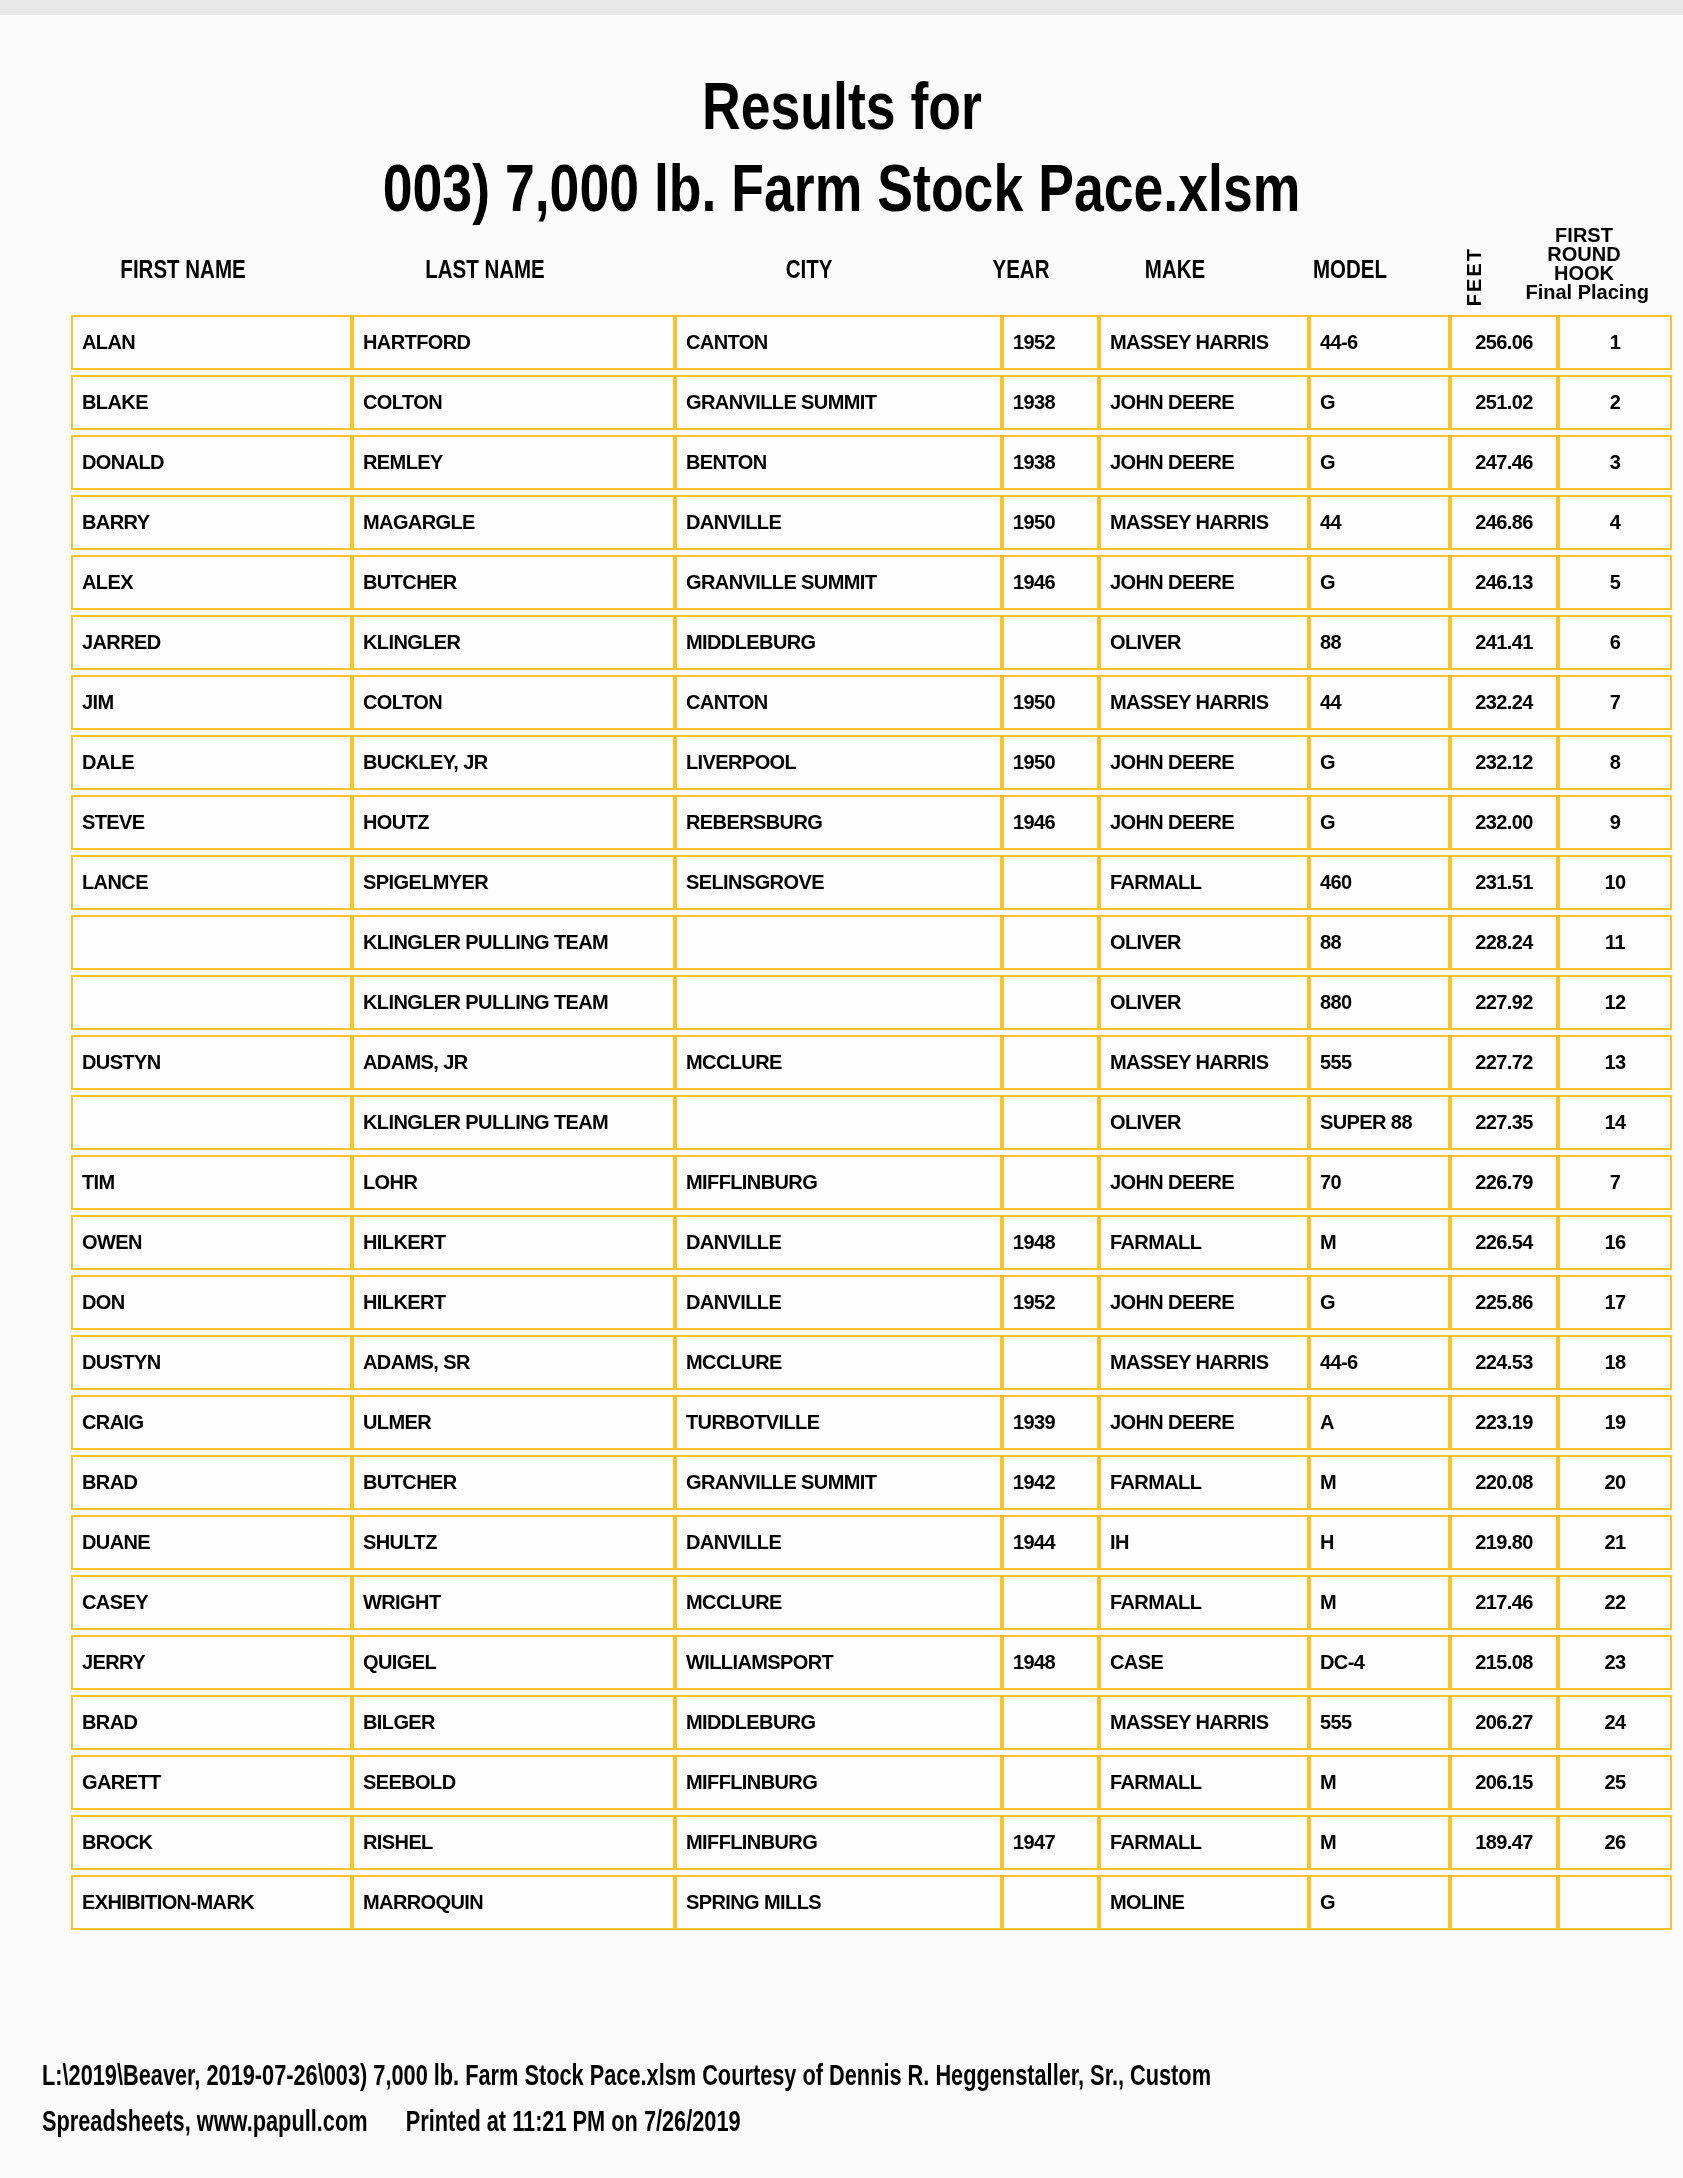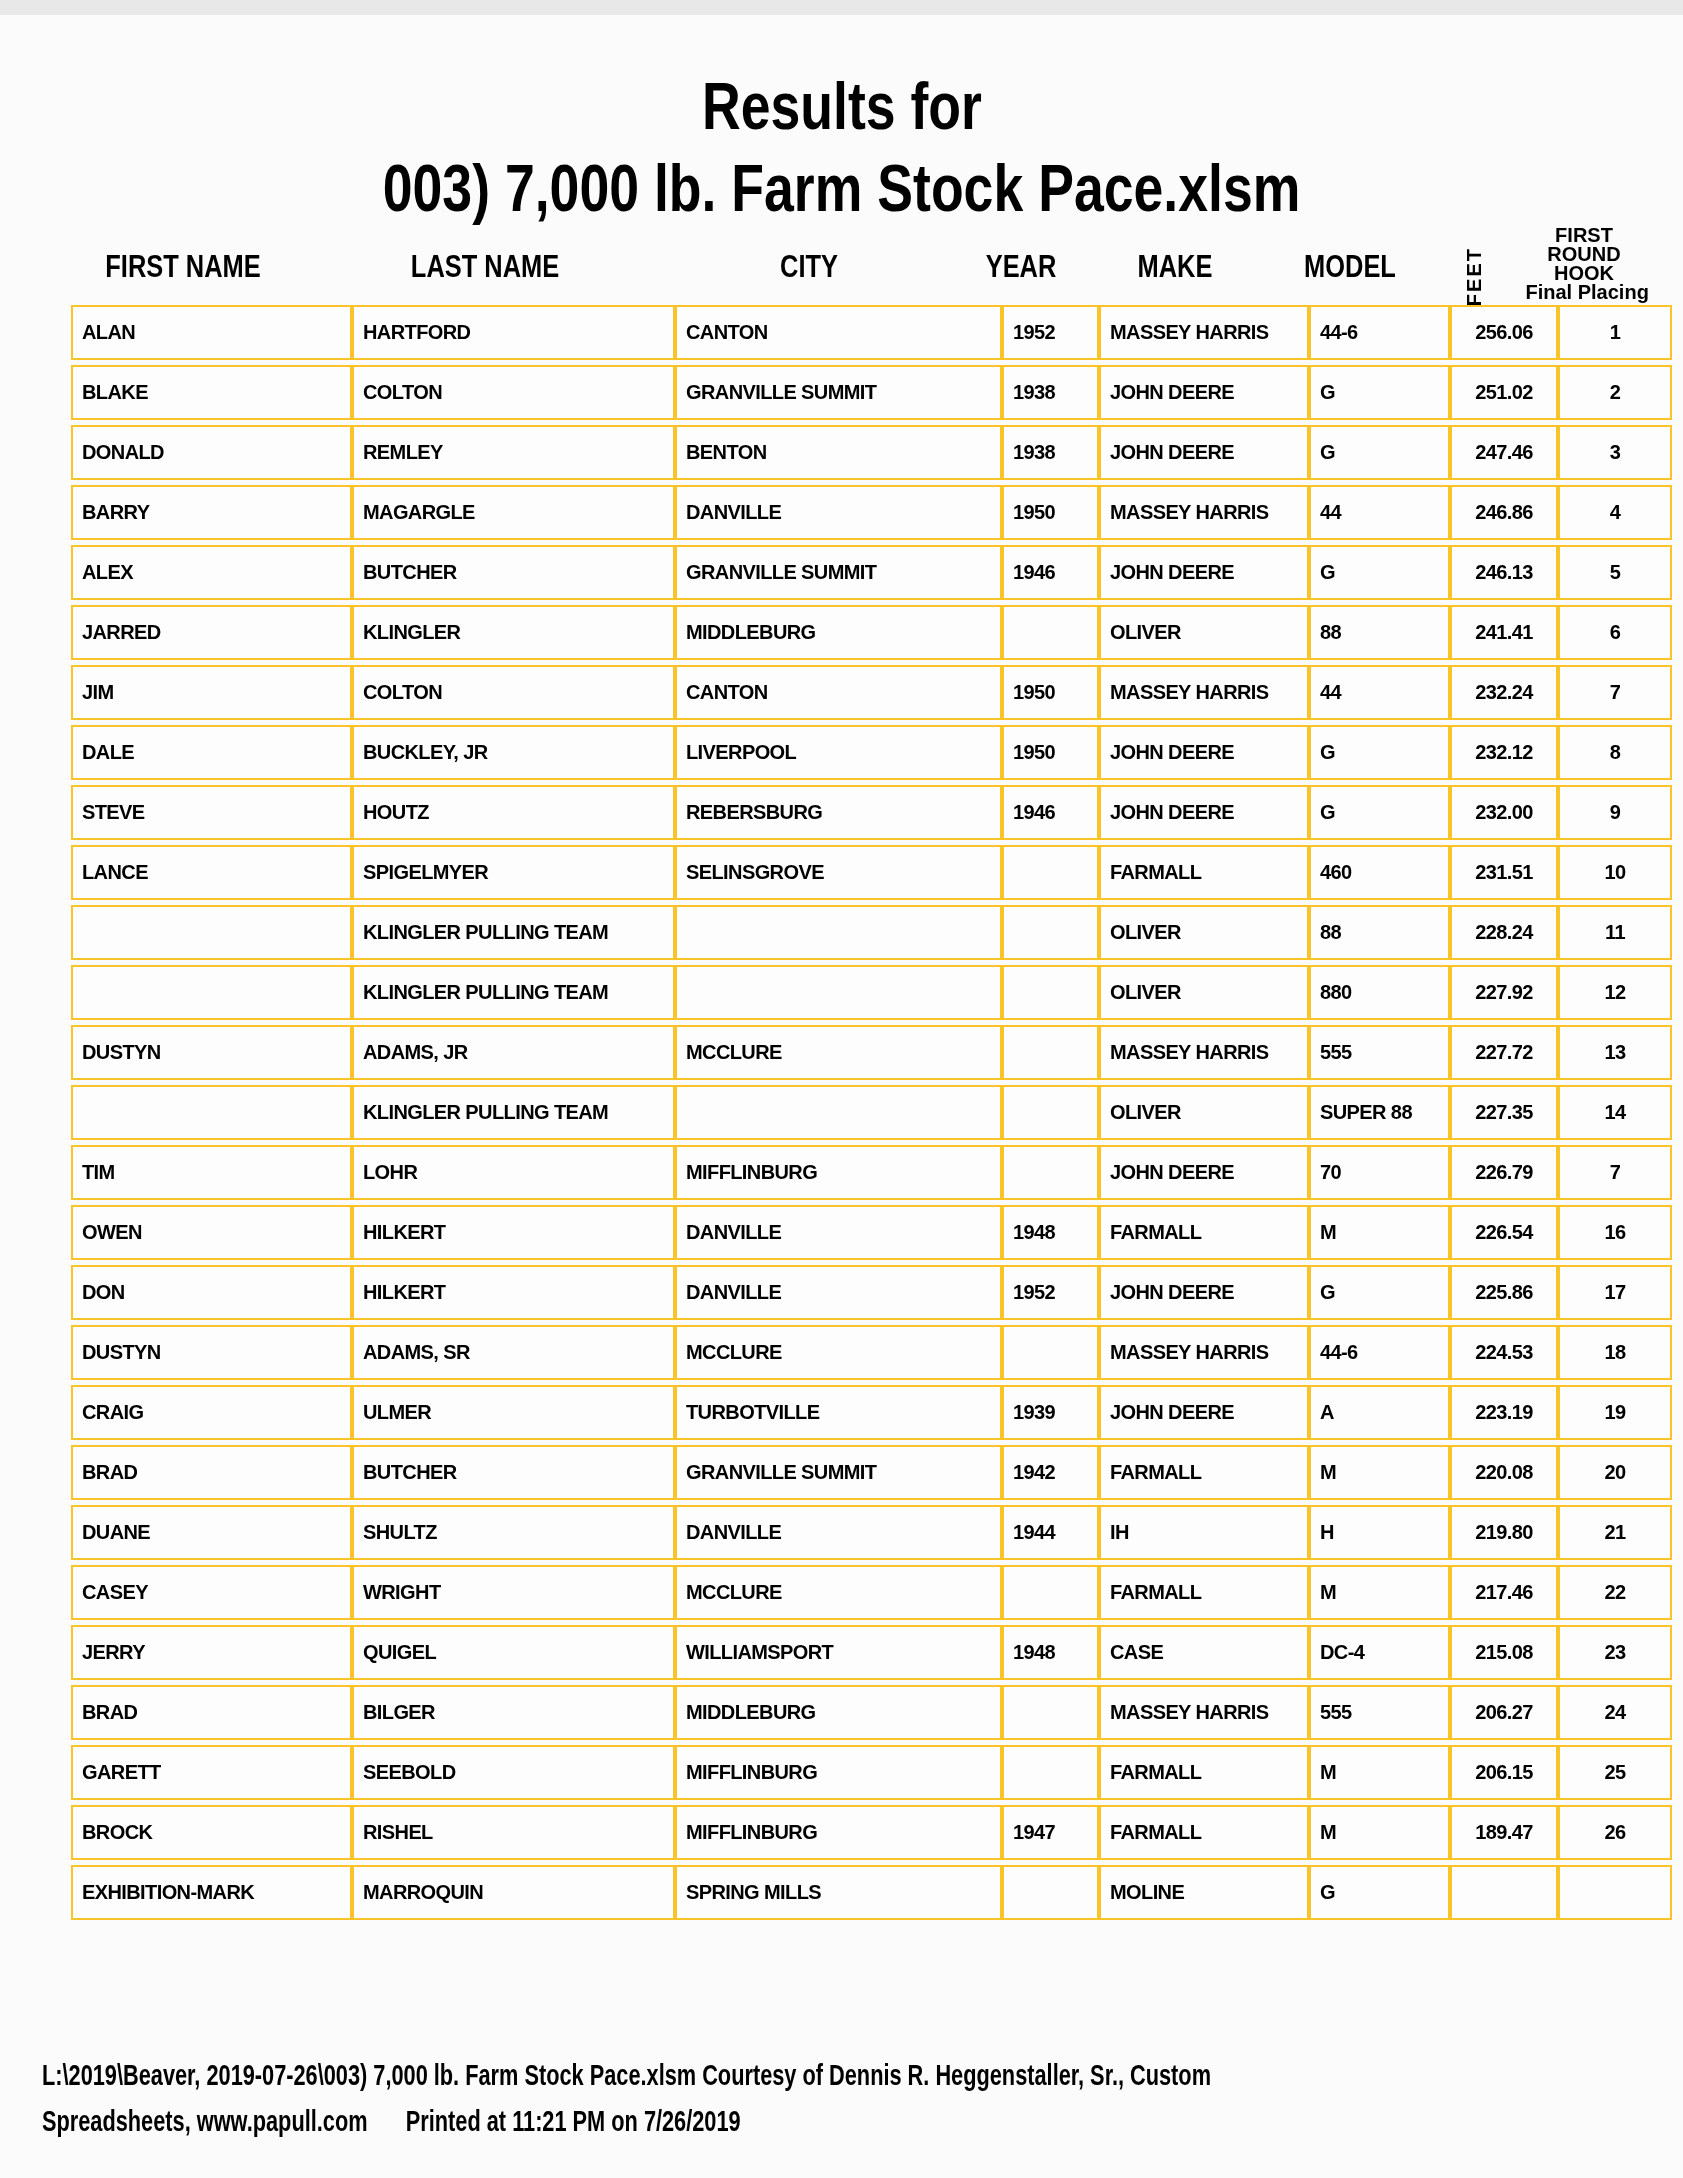--- a/index.html
+++ b/index.html
@@ -28,21 +28,21 @@
   .title-2 { top:139px; }
 
   
   .colheads {
     position:absolute; left:42px; top:188px;
     width:1600px; height:111px;
   }
   .colhead {
     position:absolute; bottom:32px;
     transform:translateX(-50%);
-    font-size:31px; white-space:nowrap; line-height:1;
+    font-size:25px; white-space:nowrap; line-height:1;
   }
   .colhead .squeeze {
     display:inline-block;
     transform:scaleX(0.82);
     transform-origin:center;
   }
   .ch-first { left:141px; }
   .ch-last  { left:443px; }
   .ch-city  { left:767px; }
   .ch-year  { left:979px; }
@@ -57,21 +57,21 @@
   .hook-head {
     position:absolute; left:1542px; bottom:12px;
     transform:translateX(-50%);
     width:117px; text-align:center;
     font-size:20px; line-height:19px;
   }
   .hook-sub { white-space:nowrap; }
 
   
   table.results {
-    position:absolute; left:42px; top:285px;
+    position:absolute; left:42px; top:295px;
     width:1600px;
     table-layout:fixed;
     border-collapse:separate;
     border-spacing:0 5px;
     padding-left:29px;
   }
   table.results td {
     box-sizing:border-box;
     height:55px;
     border:2px solid var(--gold,#fbc32a);

